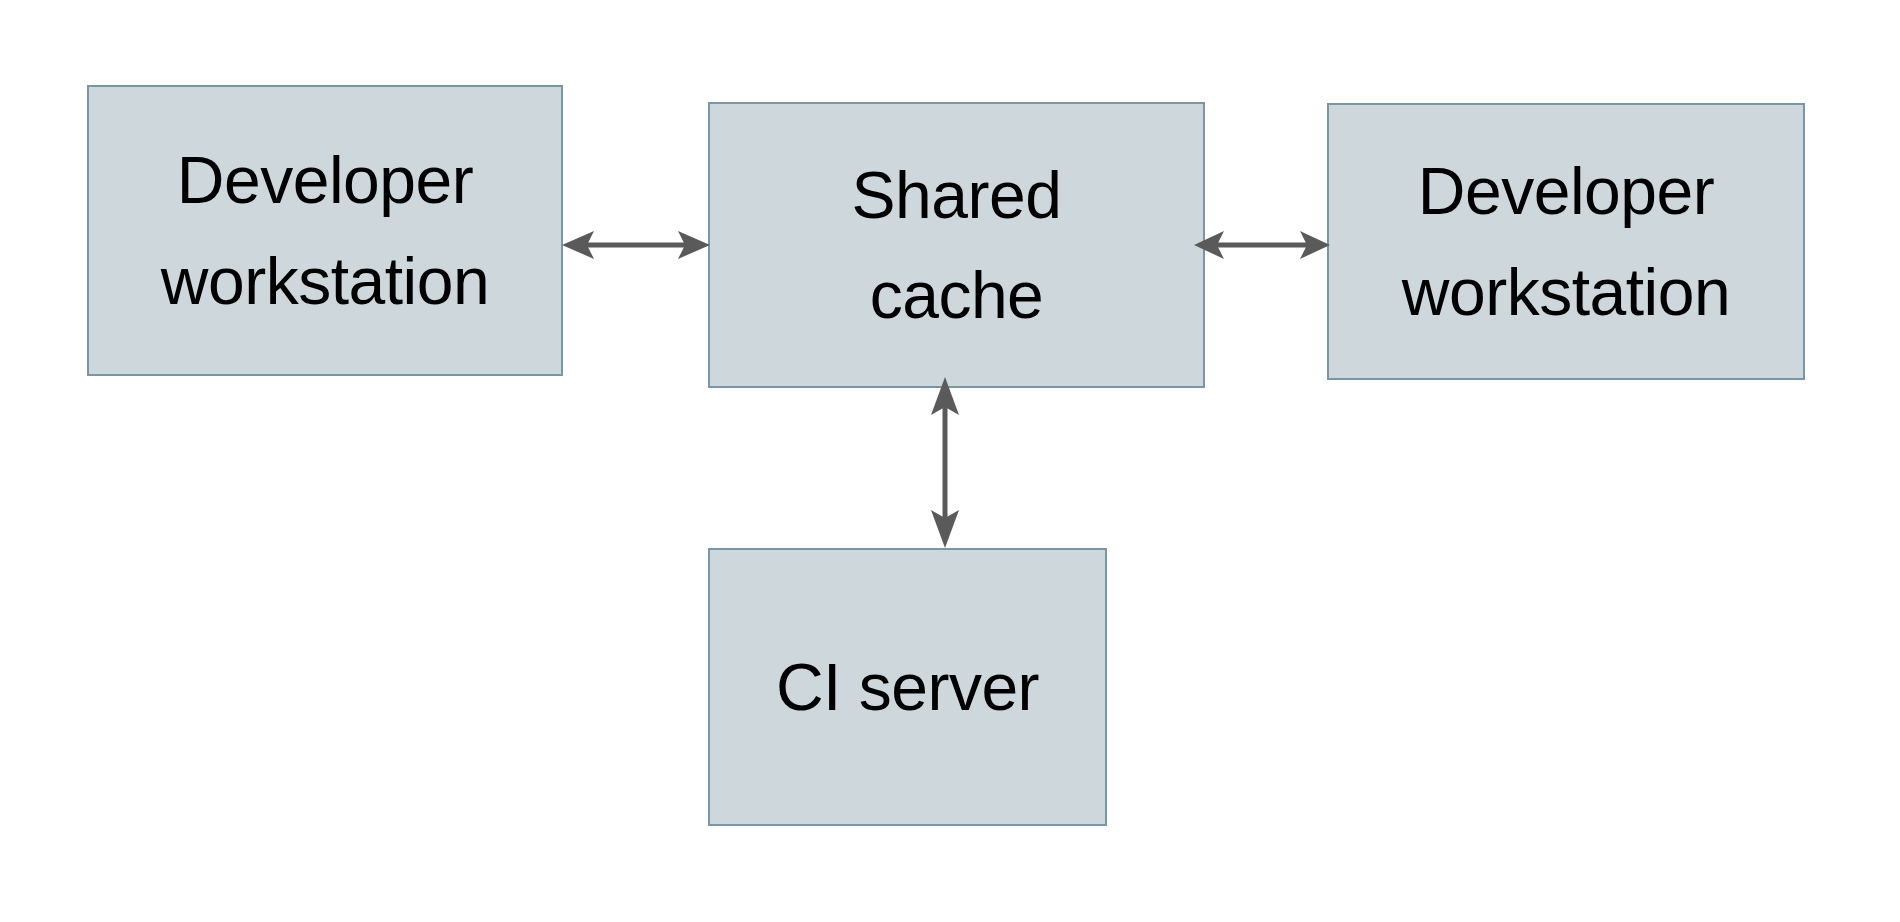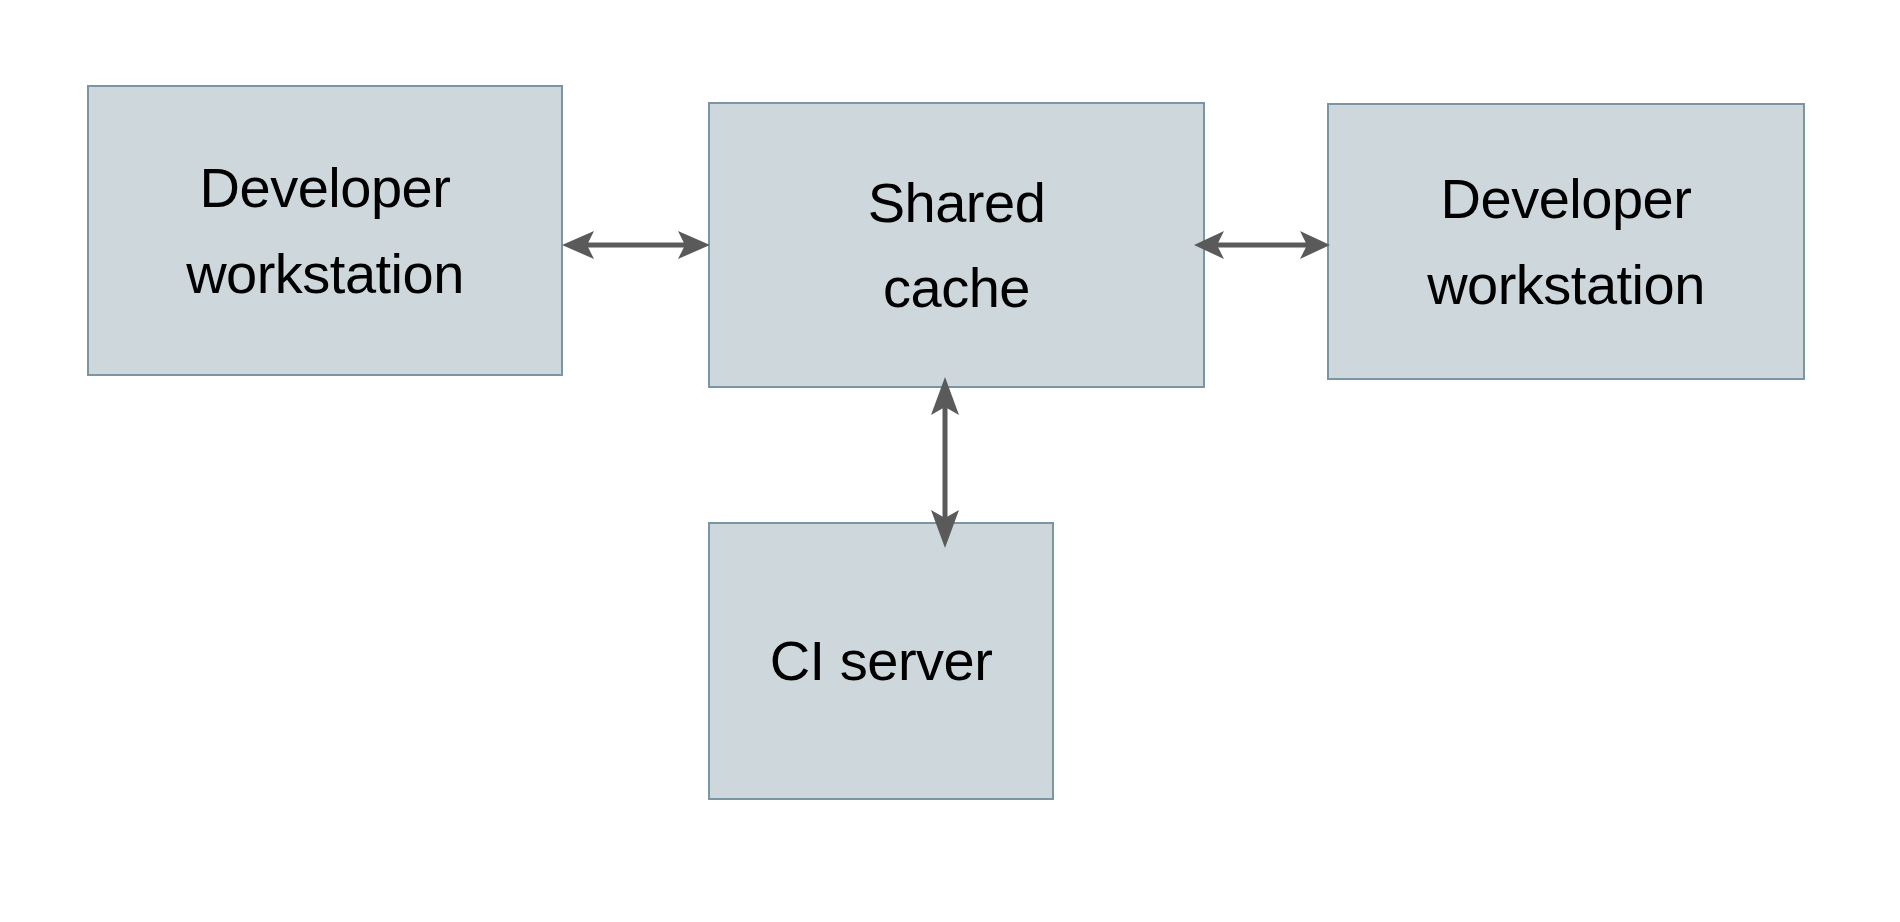--- a/index.html
+++ b/index.html
@@ -23,41 +23,41 @@
     box-sizing: border-box;
     background: #ced8dc;
     border: 2px solid #7a96a4;
     display: flex;
     align-items: center;
     justify-content: center;
     text-align: center;
   }
   .node-label {
     font-family: "Liberation Sans", sans-serif;
-    font-size: 56px;
+    font-size: 66px;
     line-height: 1.52;
     font-weight: 400;
     color: #000000;
     letter-spacing: -0.5px;
     white-space: pre-line;
     padding: 0 4px;
   }
   .edge {
     position: absolute;
     pointer-events: none;
   }
   .edge svg {
     display: block;
     overflow: visible;
   }
   
   #node-dev-left   { left: 87px;  top: 85px;  width: 476px; height: 291px; }
   #node-shared     { left: 708px; top: 102px; width: 497px; height: 286px; }
   #node-dev-right  { left: 1327px;top: 103px; width: 478px; height: 277px; }
-  #node-ci         { left: 708px; top: 522px; width: 346px; height: 278px; }
+  #node-ci         { left: 708px; top: 548px; width: 399px; height: 278px; }
 
   #edge-left-shared  { left: 560px; top: 220px; width: 152px; height: 50px; }
   #edge-shared-right { left: 1192px;top: 220px; width: 140px; height: 50px; }
   #edge-shared-ci    { left: 920px; top: 375px; width: 50px;  height: 175px; }
 </style>
 </head>
 <body>
 
 <div id="canvas">
 

